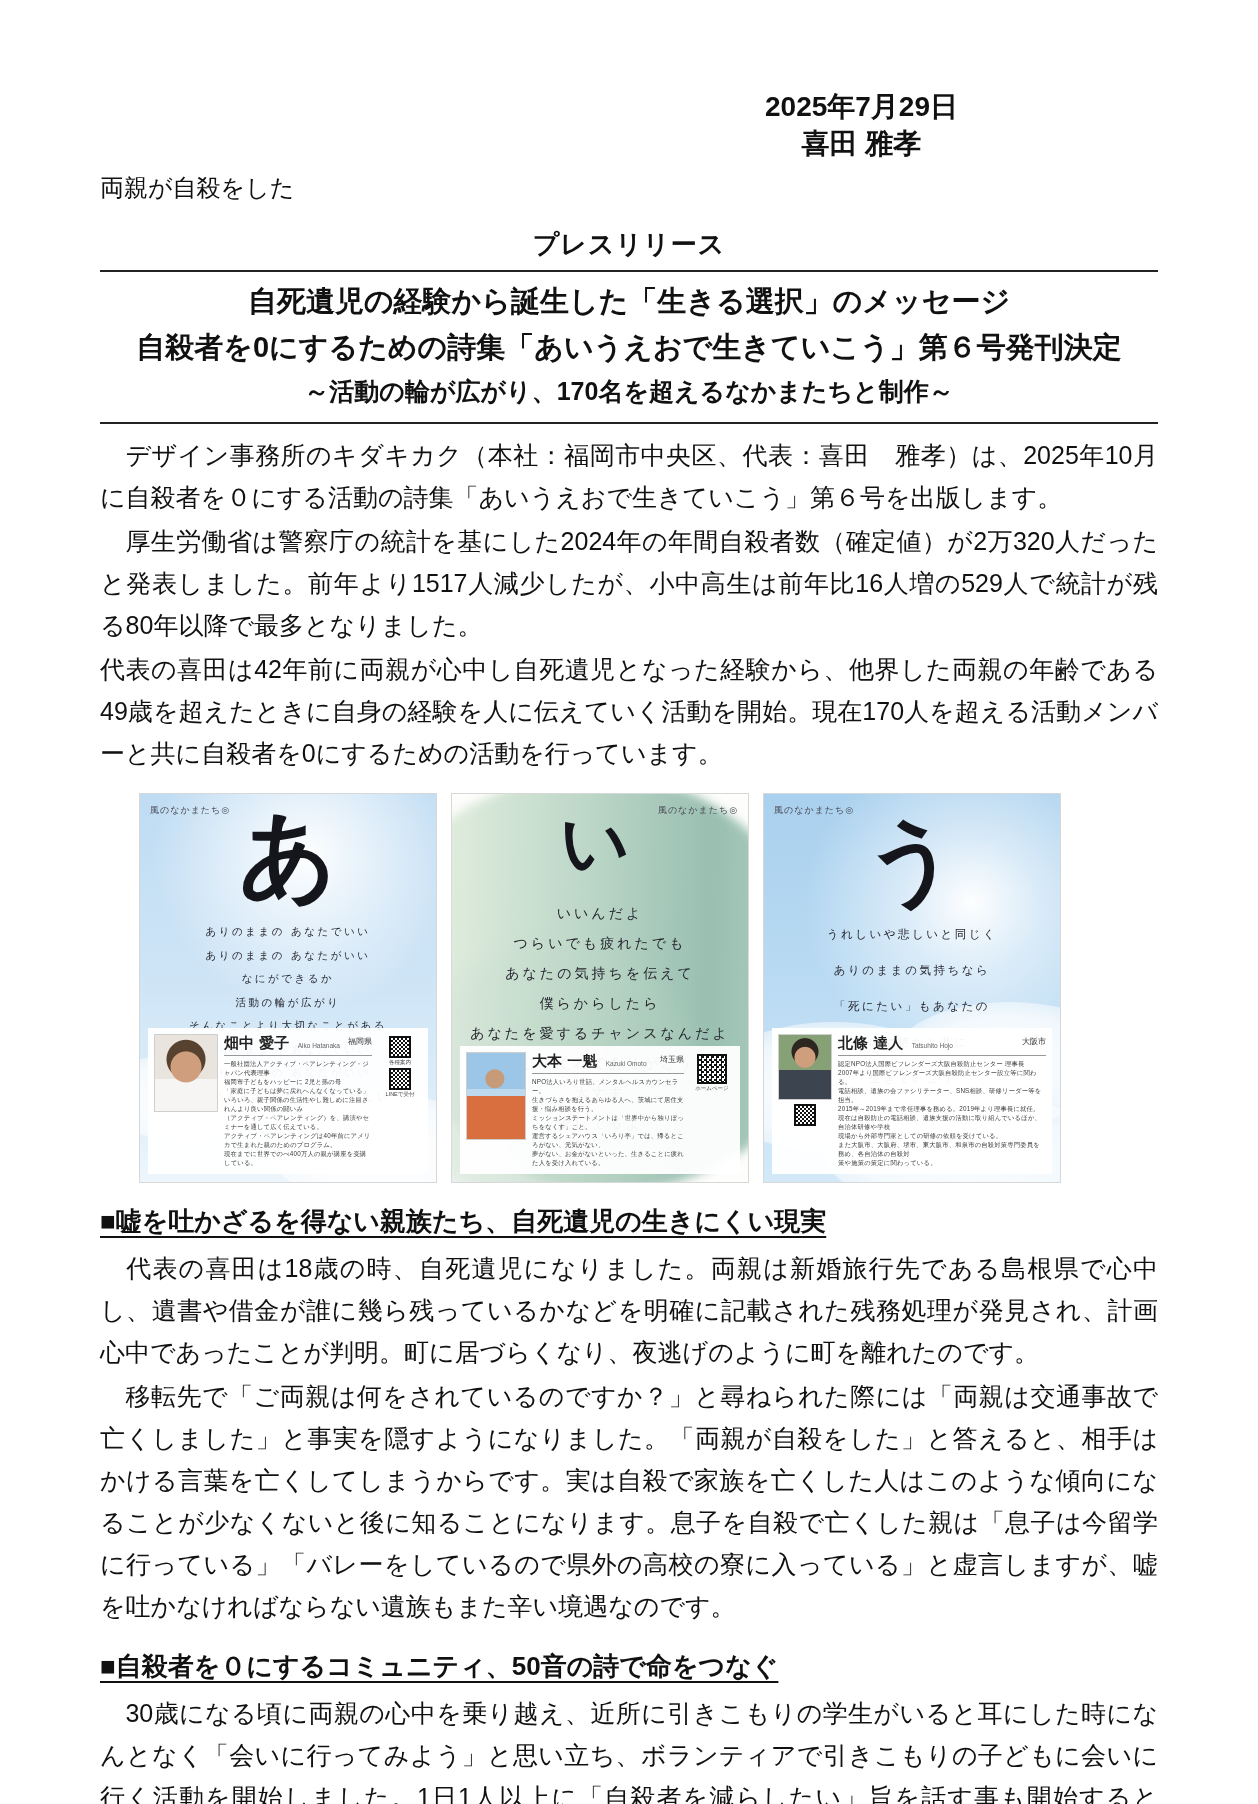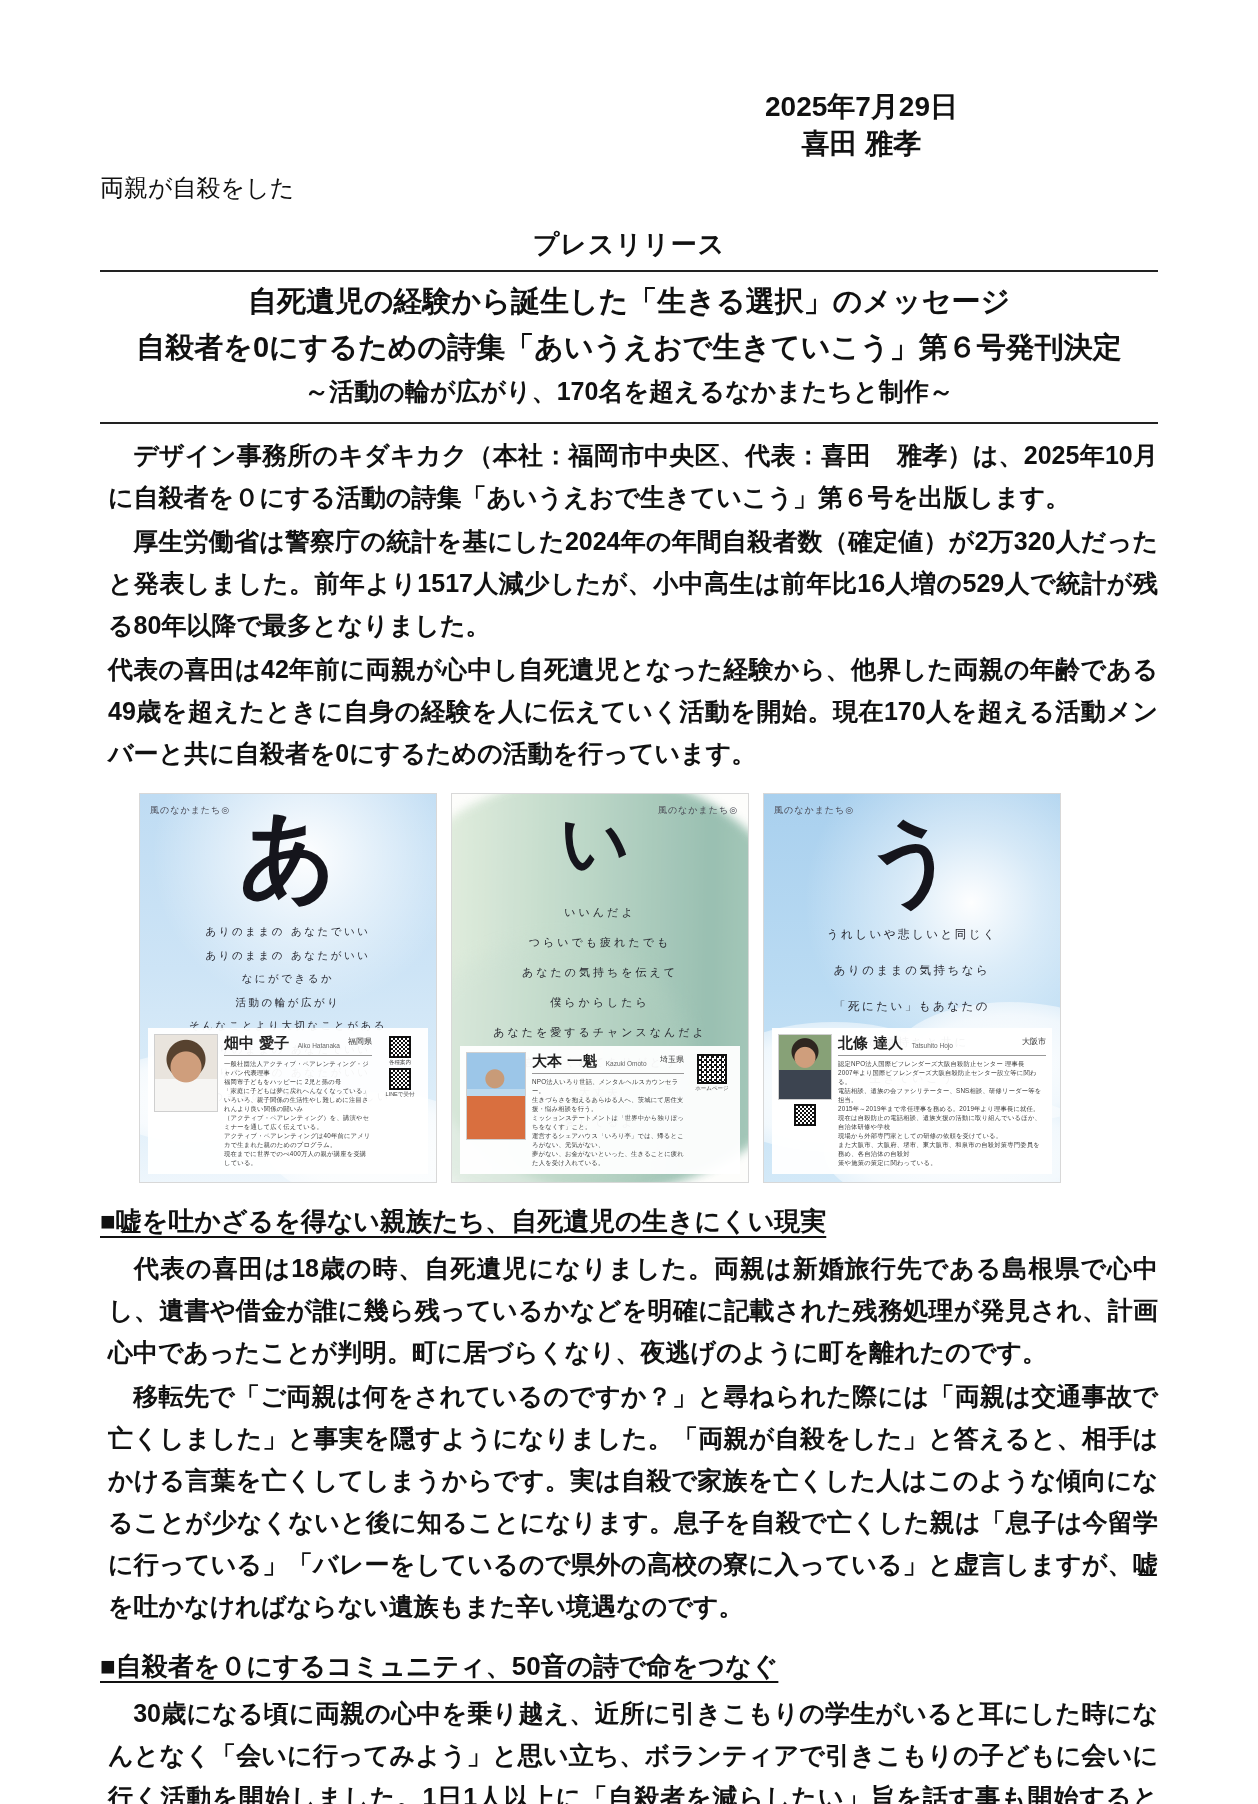--- a/index.html
+++ b/index.html
@@ -9,39 +9,39 @@
     padding:88px 100px 40px 100px;position:relative;
   }
   .date-block{width:max-content;margin-left:auto;margin-right:200px;text-align:center;
     font-size:28px;line-height:37px;font-weight:bold;}
   .addressee{font-size:24px;margin-top:10px;}
   .doc-type{text-align:center;font-size:26px;font-weight:bold;margin-top:23px;letter-spacing:1px;}
   .rule{border:none;border-top:2px solid #222;margin:8px 0 6px 0;}
   .title1,.title2{text-align:center;font-weight:bold;font-size:29px;line-height:46px;}
   .subtitle{text-align:center;font-weight:bold;font-size:25px;line-height:42px;}
   .rule2{border:none;border-top:2px solid #222;margin:10px 0 10px 0;}
-  p.body{font-size:25px;line-height:42px;margin:0 0 2px 8px;text-align:justify;text-justify:inter-ideograph;font-weight:bold;}
+  p.body{font-size:25px;line-height:42px;margin:0 0 2px 0;text-align:justify;text-justify:inter-ideograph;}
   .section-heading{font-size:26px;font-weight:bold;margin:22px 0 8px 0;
     text-decoration:underline;text-underline-offset:6px;text-decoration-thickness:2px;}
 
   
   .posters{margin:20px 0 14px 40px;width:920px;display:flex;justify-content:space-between;}
   .poster{width:296px;height:388px;position:relative;overflow:hidden;box-shadow:0 0 0 1px #d8d8d8;}
   .poster-logo{position:absolute;top:10px;left:10px;font-family:"DejaVu Serif",serif;
     font-size:9px;color:#4a4a55;letter-spacing:1px;z-index:4;}
   .poster2 .poster-logo{left:auto;right:10px;}
   .kana{position:absolute;top:6px;left:0;right:0;text-align:center;z-index:3;
     font-family:"DejaVu Serif",serif;font-weight:bold;color:#15151c;}
   .poster1 .kana{font-size:96px;line-height:110px;}
   .poster2 .kana{font-size:68px;line-height:84px;letter-spacing:10px;}
   .poster3 .kana{font-size:92px;line-height:120px;}
   .poem{position:absolute;left:0;right:0;text-align:center;z-index:3;
     font-family:"DejaVu Serif",serif;color:#26262e;}
   .poster1 .poem{top:126px;font-size:10.5px;line-height:23.5px;letter-spacing:2.5px;}
-  .poster2 .poem{top:104px;font-size:11px;line-height:30px;letter-spacing:3px;text-align:center;}
+  .poster2 .poem{top:104px;font-size:14px;line-height:30px;letter-spacing:3px;text-align:center;}
   .poster3 .poem{top:122px;font-size:11.5px;line-height:36px;letter-spacing:2.5px;}
 
   
   .poster1{background:
     radial-gradient(circle at 56% 16%, rgba(255,255,255,.98) 0%, rgba(255,255,255,.55) 18%, rgba(255,255,255,0) 42%),
     linear-gradient(180deg,#bfdcf3 0%,#cde4f6 45%,#dcedf9 78%,#eef6fc 100%);}
   .poster3{background:
     radial-gradient(circle at 70% 28%, rgba(255,255,255,.98) 0%, rgba(255,255,255,.5) 20%, rgba(255,255,255,0) 48%),
     linear-gradient(180deg,#a9d0ee 0%,#badbf3 50%,#d3e9f8 100%);}
   .poster2{background:#fdfdfb;}

